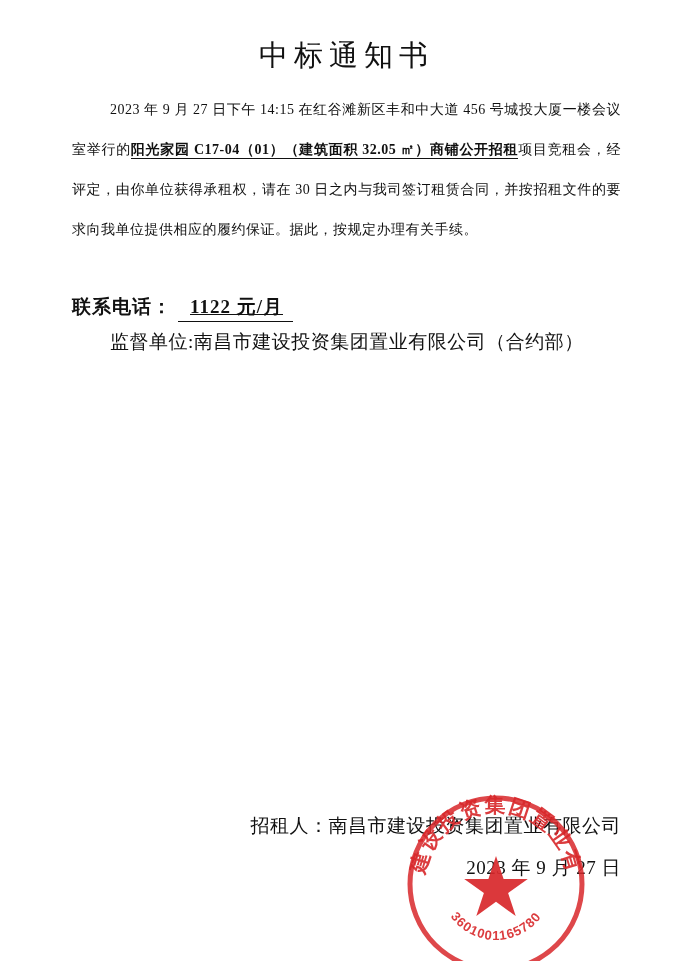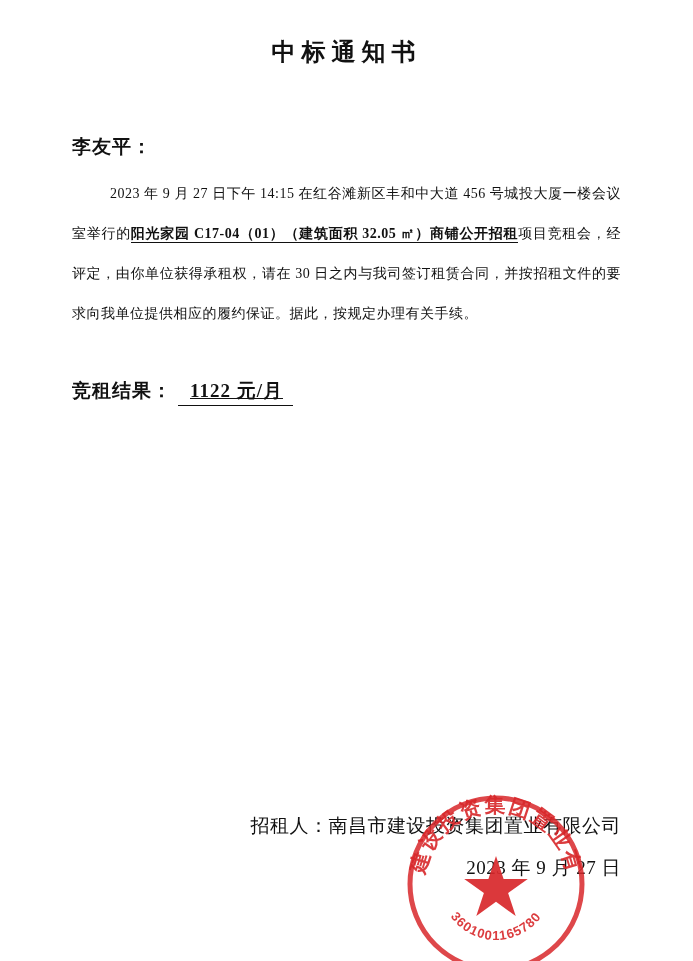--- a/index.html
+++ b/index.html
@@ -17,22 +17,22 @@
   }
   .page {
     position: relative;
     width: 693px;
     height: 961px;
     box-sizing: border-box;
     padding: 0 72px;
   }
   .doc-title {
     text-align: center;
-    font-size: 24px;
-    font-weight: bold;
+    font-size: 29px;
+    font-weight: normal;
     letter-spacing: 6px;
     margin-top: 36px;
     margin-bottom: 0;
     font-family: "Liberation Serif", "DejaVu Serif", serif;
   }
   .salutation {
     font-size: 19px;
     font-weight: bold;
     margin-top: 66px;
     letter-spacing: 1px;
@@ -95,31 +95,31 @@
   }
   .stamp svg { display: block; }
 </style>
 </head>
 <body>
 
 <div class="page">
 
   <div class="doc-title">中标通知书</div>
 
-  <div class="salutation">李友平：</div>
 
   <div class="body-para indent">
     <span>2023 年 9 月 27 日下午 14:15 在红谷滩新区丰和中大道 456 号城投大厦一楼会议室举行的</span><span class="bold-underline">阳光家园 C17-04（01）（建筑面积 32.05 ㎡）商铺公开招租</span><span>项目竞租会，经评定，由你单位获得承租权，请在 30 日之内与我司签订租赁合同，并按招租文件的要求向我单位提供相应的履约保证。据此，按规定办理有关手续。</span>
   </div>
 
   <div class="result-line">
-    <span>竞租结果：</span><span class="result-value">1122 元/月</span>
+    <span>联系电话：</span><span class="result-value">1122 元/月</span>
   </div>
 
 
+  <div class="info-line">监督单位:南昌市建设投资集团置业有限公司（合约部）</div>
 
   <div class="signature-block">
     <div>招租人：南昌市建设投资集团置业有限公司</div>
     <div>2023 年 9 月 27 日</div>
   </div>
 
   <div class="stamp">
     <svg width="196" height="196" viewBox="0 0 196 196" xmlns="http://www.w3.org/2000/svg">
       <defs>
         <path id="arcTop" d="M 26,98 A 72,72 0 0 1 170,98" fill="none"></path>

